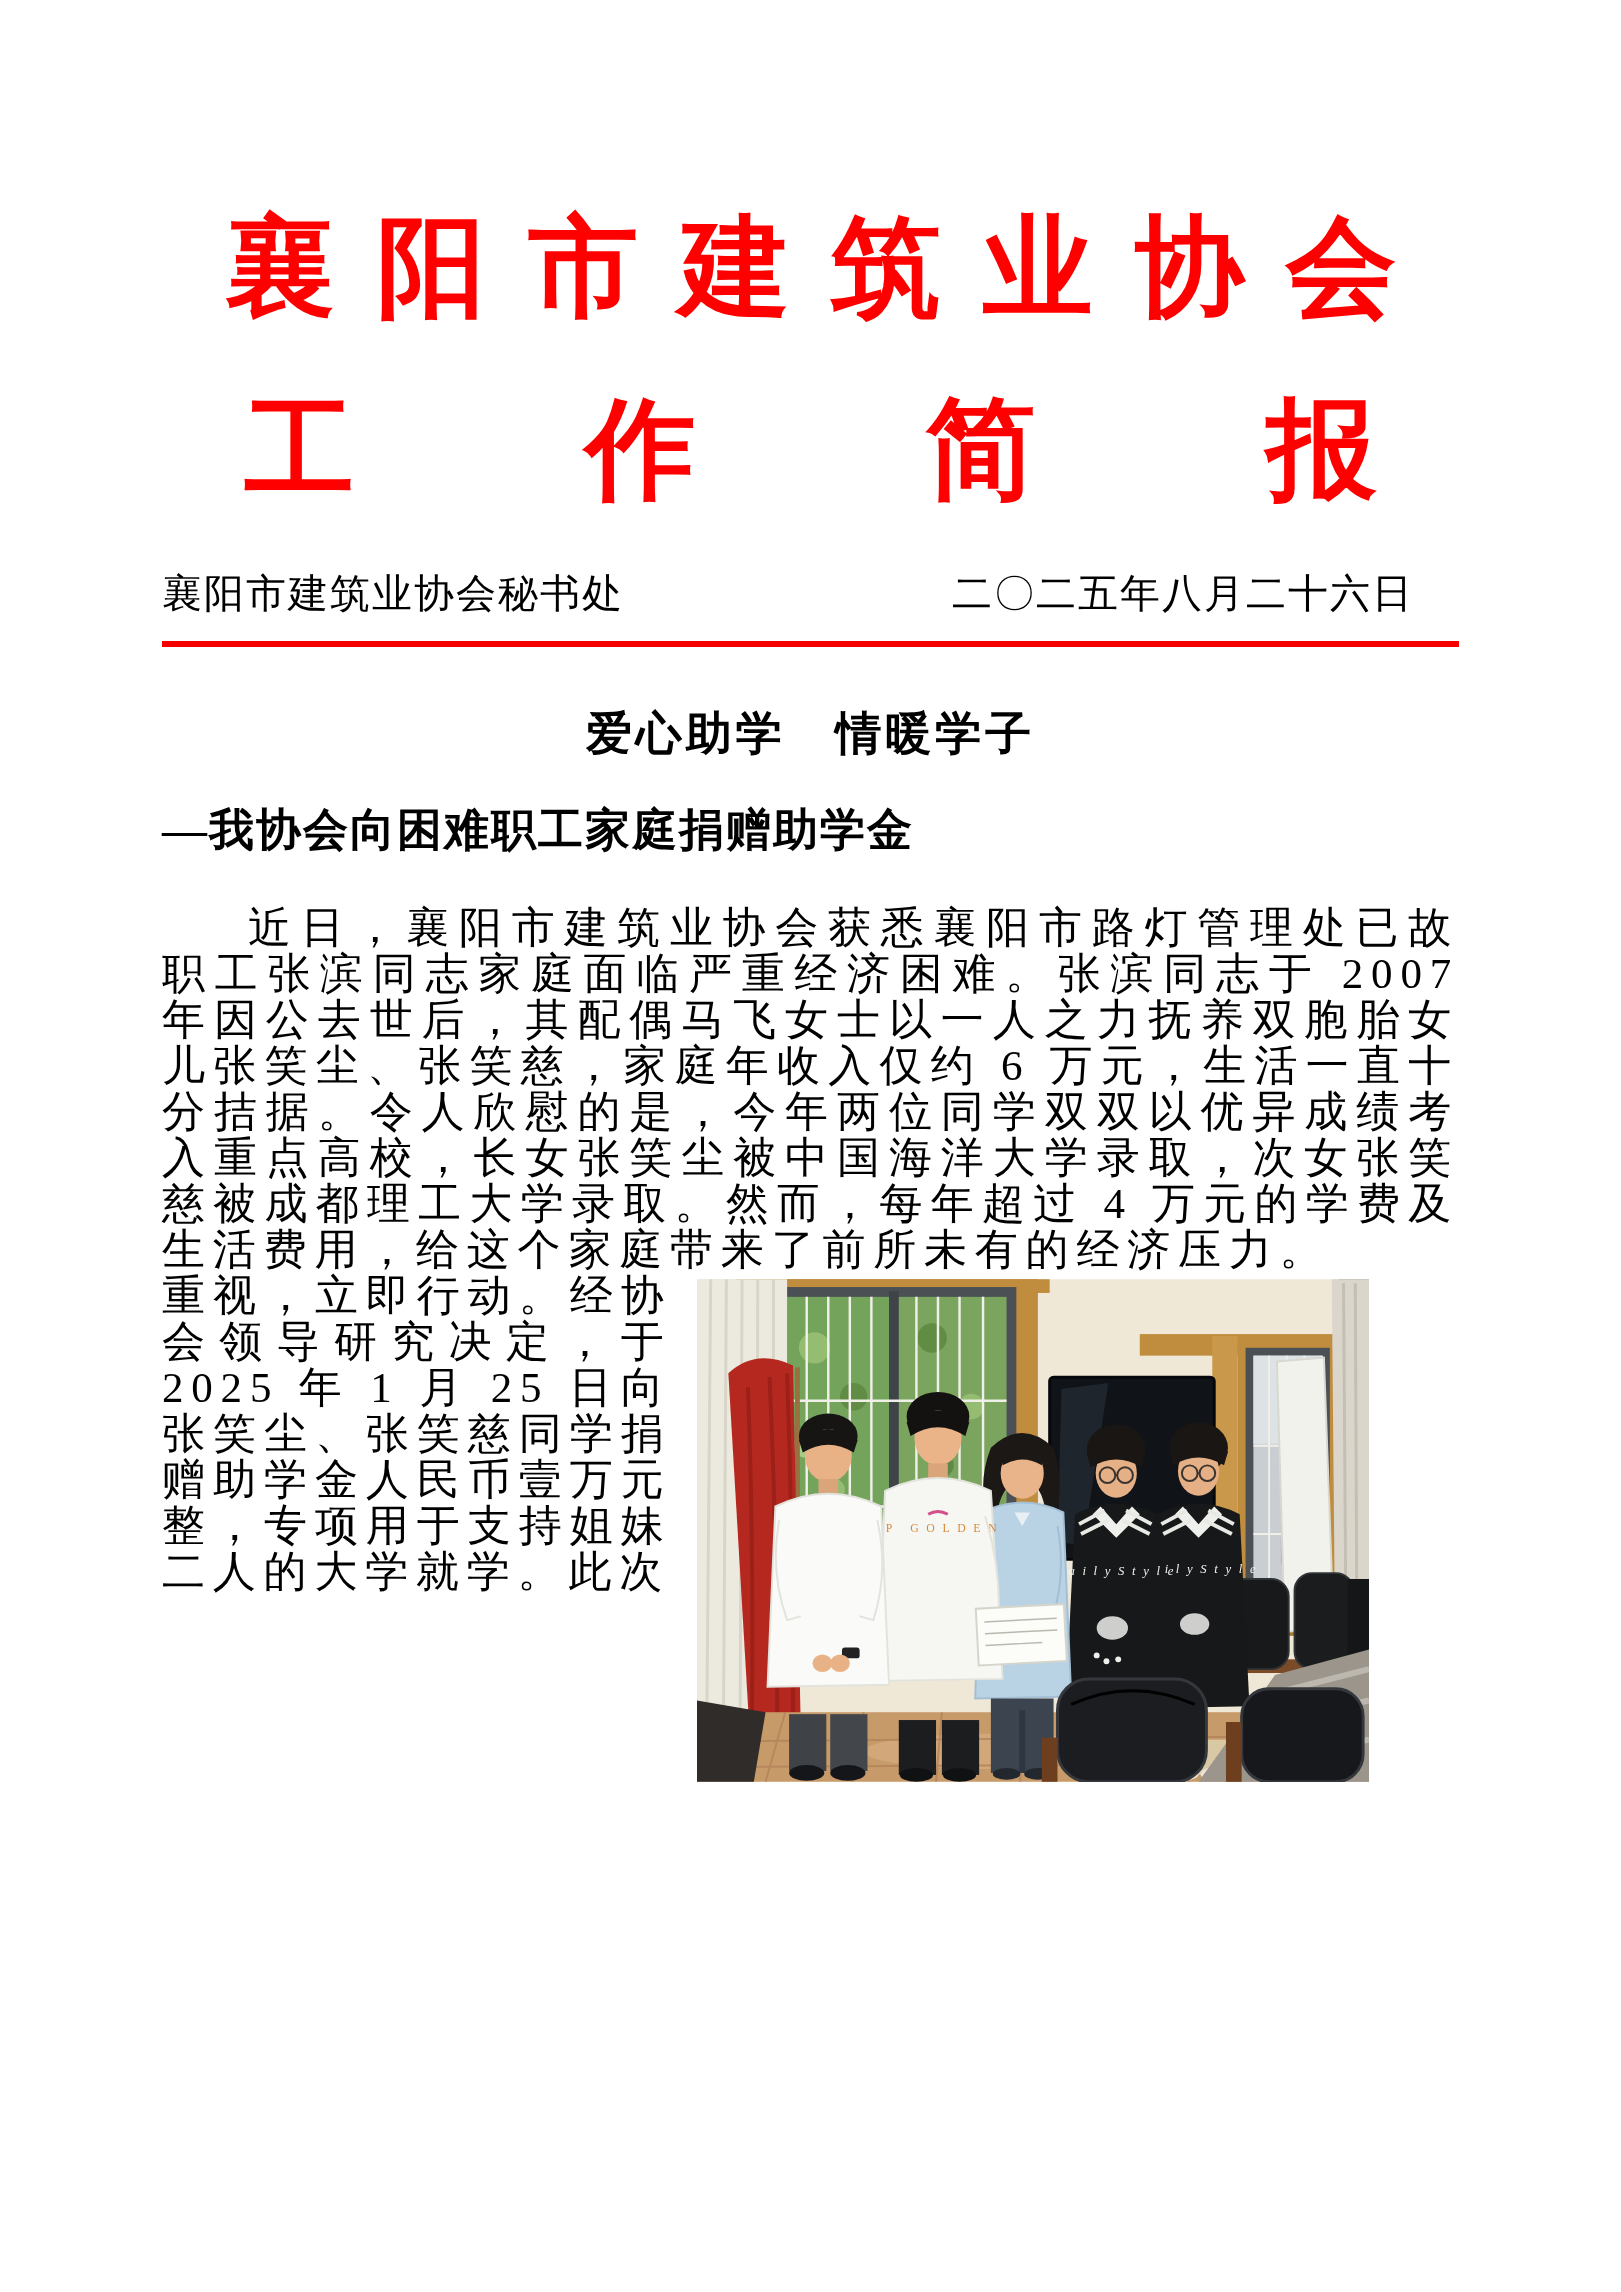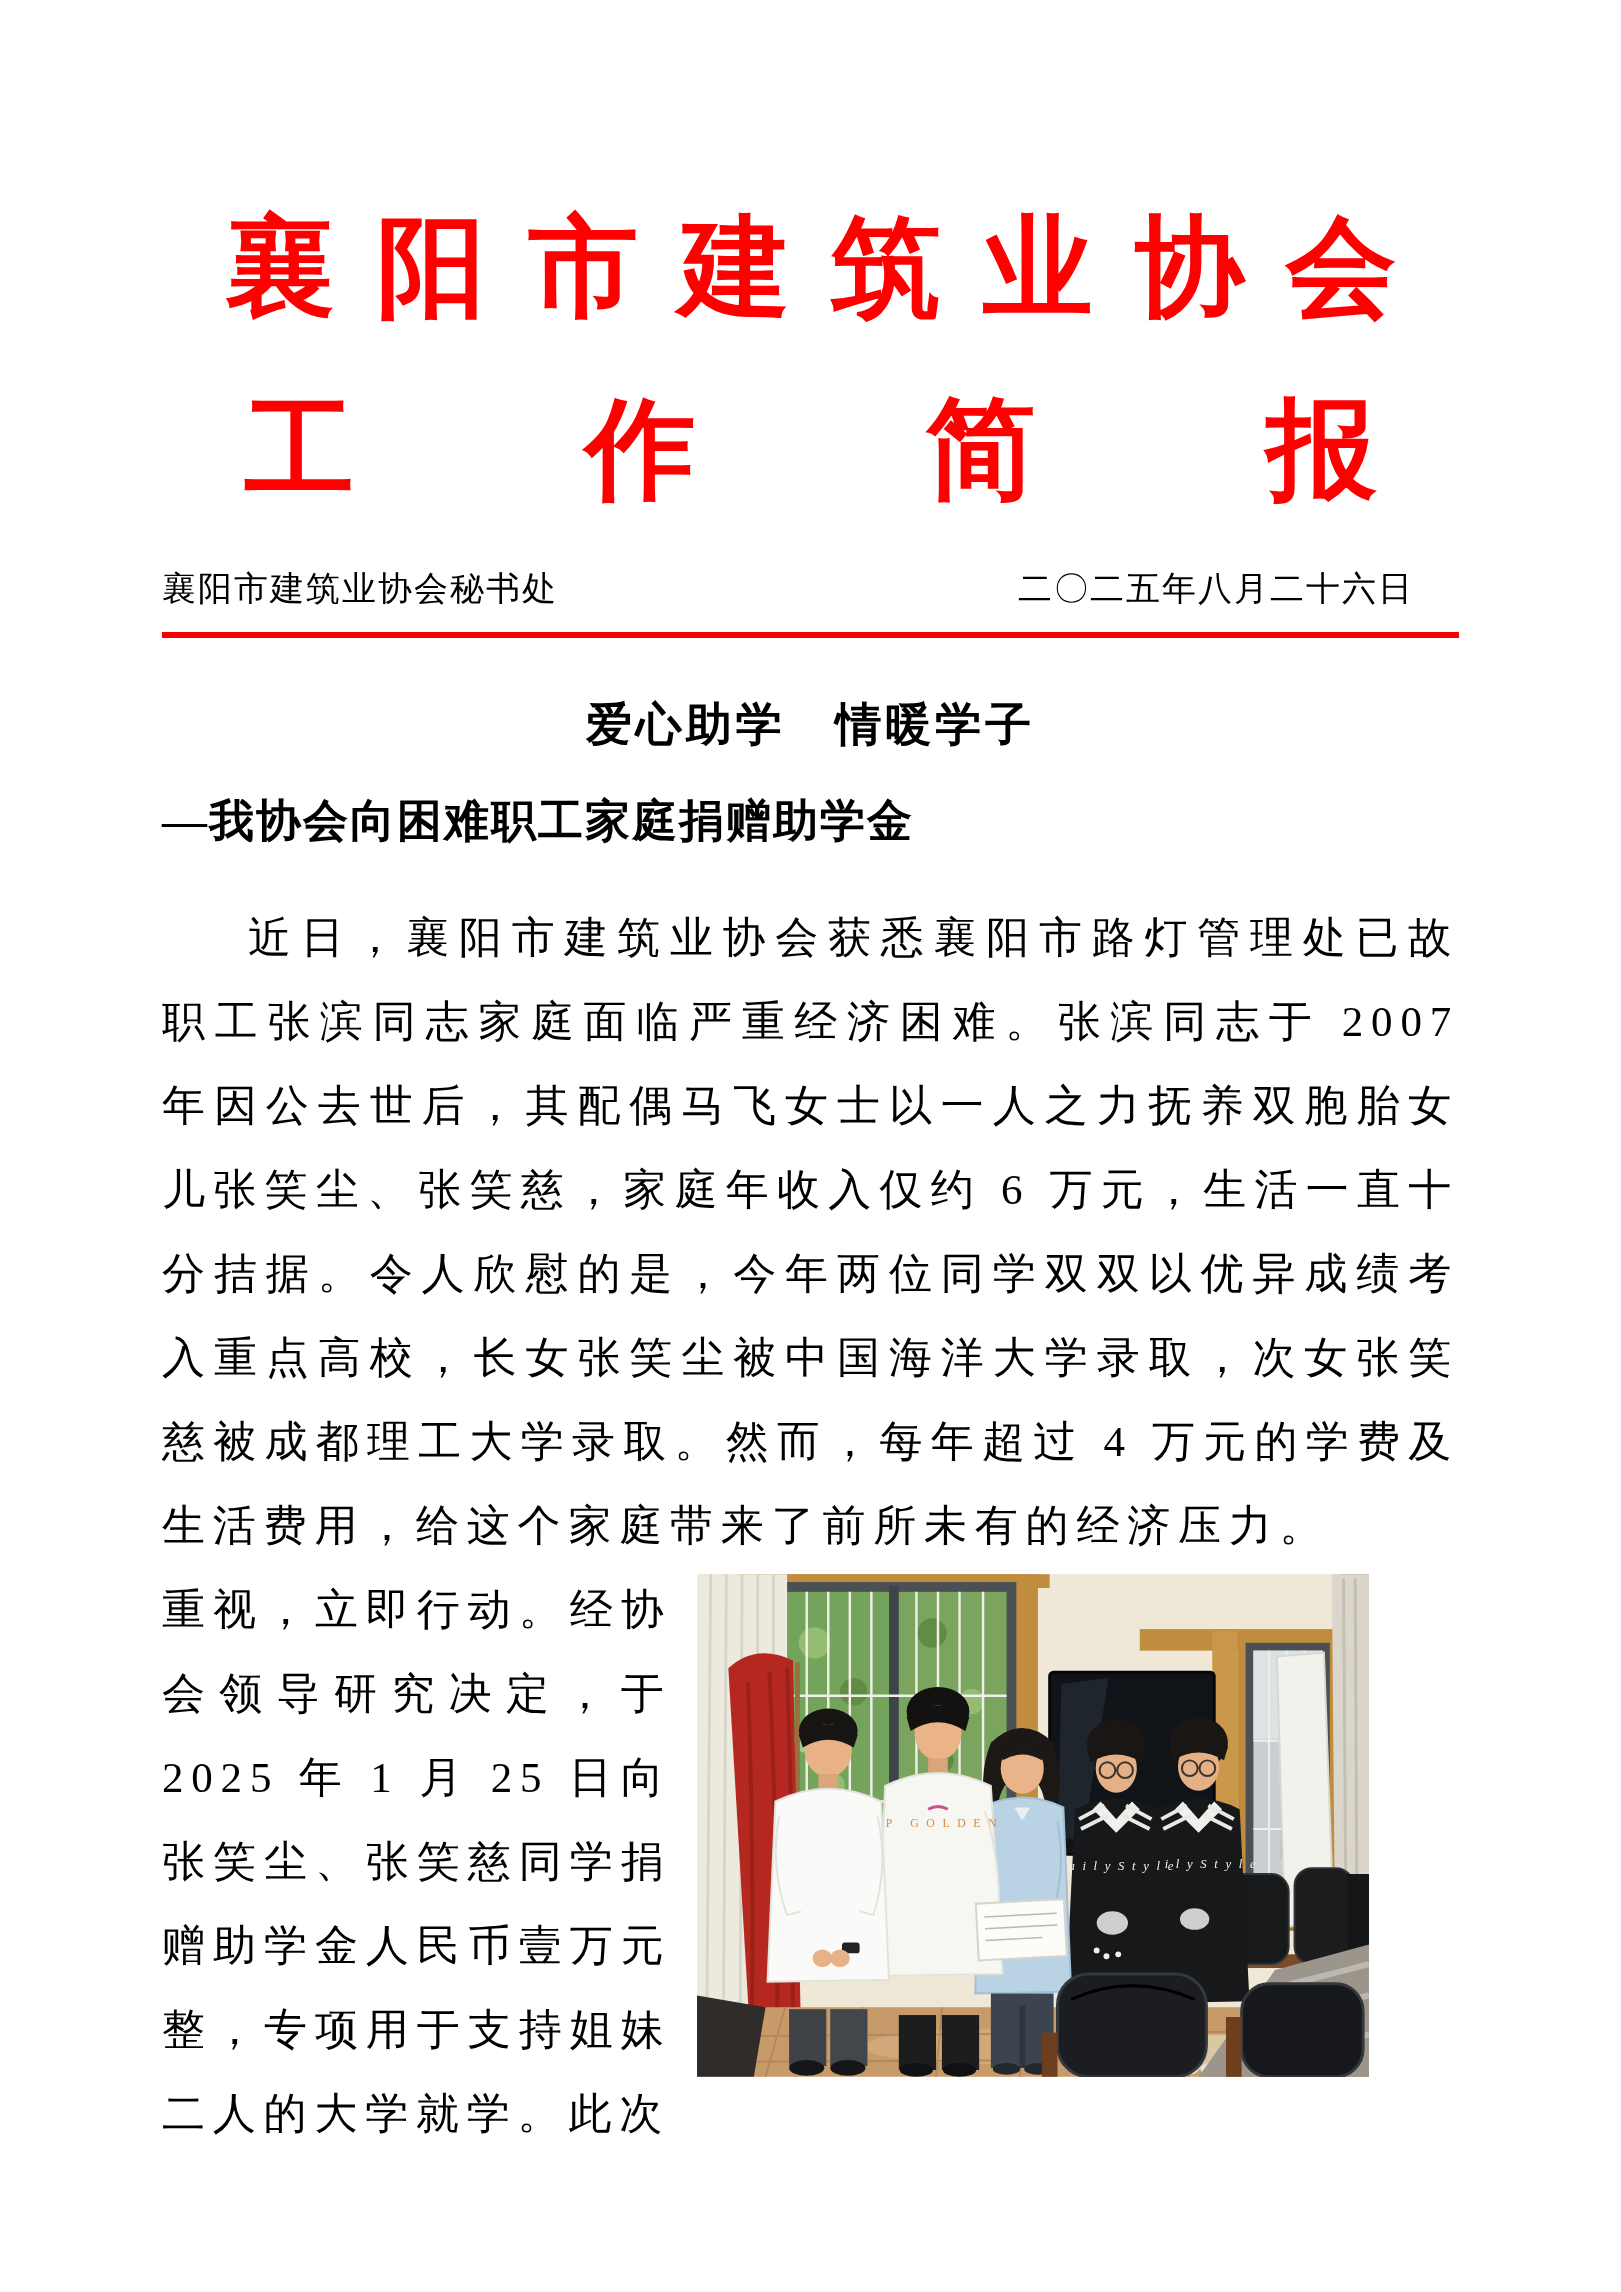--- a/index.html
+++ b/index.html
@@ -5,28 +5,28 @@
   html,body{margin:0;padding:0;background:#ffffff;}
   body{width:1621px;height:2293px;font-family:"Liberation Serif","DejaVu Serif",serif;color:#000;}
   .page{position:relative;width:1621px;height:2293px;overflow:hidden;box-sizing:border-box;
         padding:172px 162px 0 162px;background:#ffffff;}
   
   .title-row{display:flex;justify-content:space-between;margin:0 auto;color:#ff0000;
              font-weight:bold;align-items:center;}
   .title-row1{width:1171px;height:191px;font-size:110px;}
   .title-row2{width:1132px;height:174px;font-size:110px;}
   .title-row span{display:block;line-height:1;}
-  .issuer-row{display:flex;justify-content:space-between;margin-top:29px;font-size:34px;
+  .issuer-row{display:flex;justify-content:space-between;margin-top:29px;font-size:40px;
               letter-spacing:2px;}
   .issuer-row .date{padding-right:45px;}
   .rule{height:6.9px;background:#f40000;margin-top:19.6px;}
   
   .headline{margin-top:56px;text-align:center;font-size:46px;font-weight:bold;letter-spacing:3.9px;}
   .subhead{margin-top:35px;text-align:left;font-size:45px;font-weight:bold;letter-spacing:2px;}
-  .body-text{margin-top:45px;font-size:43px;line-height:84px;text-align:justify;
+  .body-text{margin-top:45px;font-size:43px;line-height:46px;text-align:justify;
              letter-spacing:7.8px;}
   .indent{text-indent:86px;}
   .p2lead{white-space:nowrap;}
   .p2rest{}
   .photo-wrap{float:right;width:672px;height:503px;margin:5.9px 90px 0 25.5px;}
   .photo-wrap svg{display:block;width:672px;height:503px;}
 </style>
 </head>
 <body>
 

